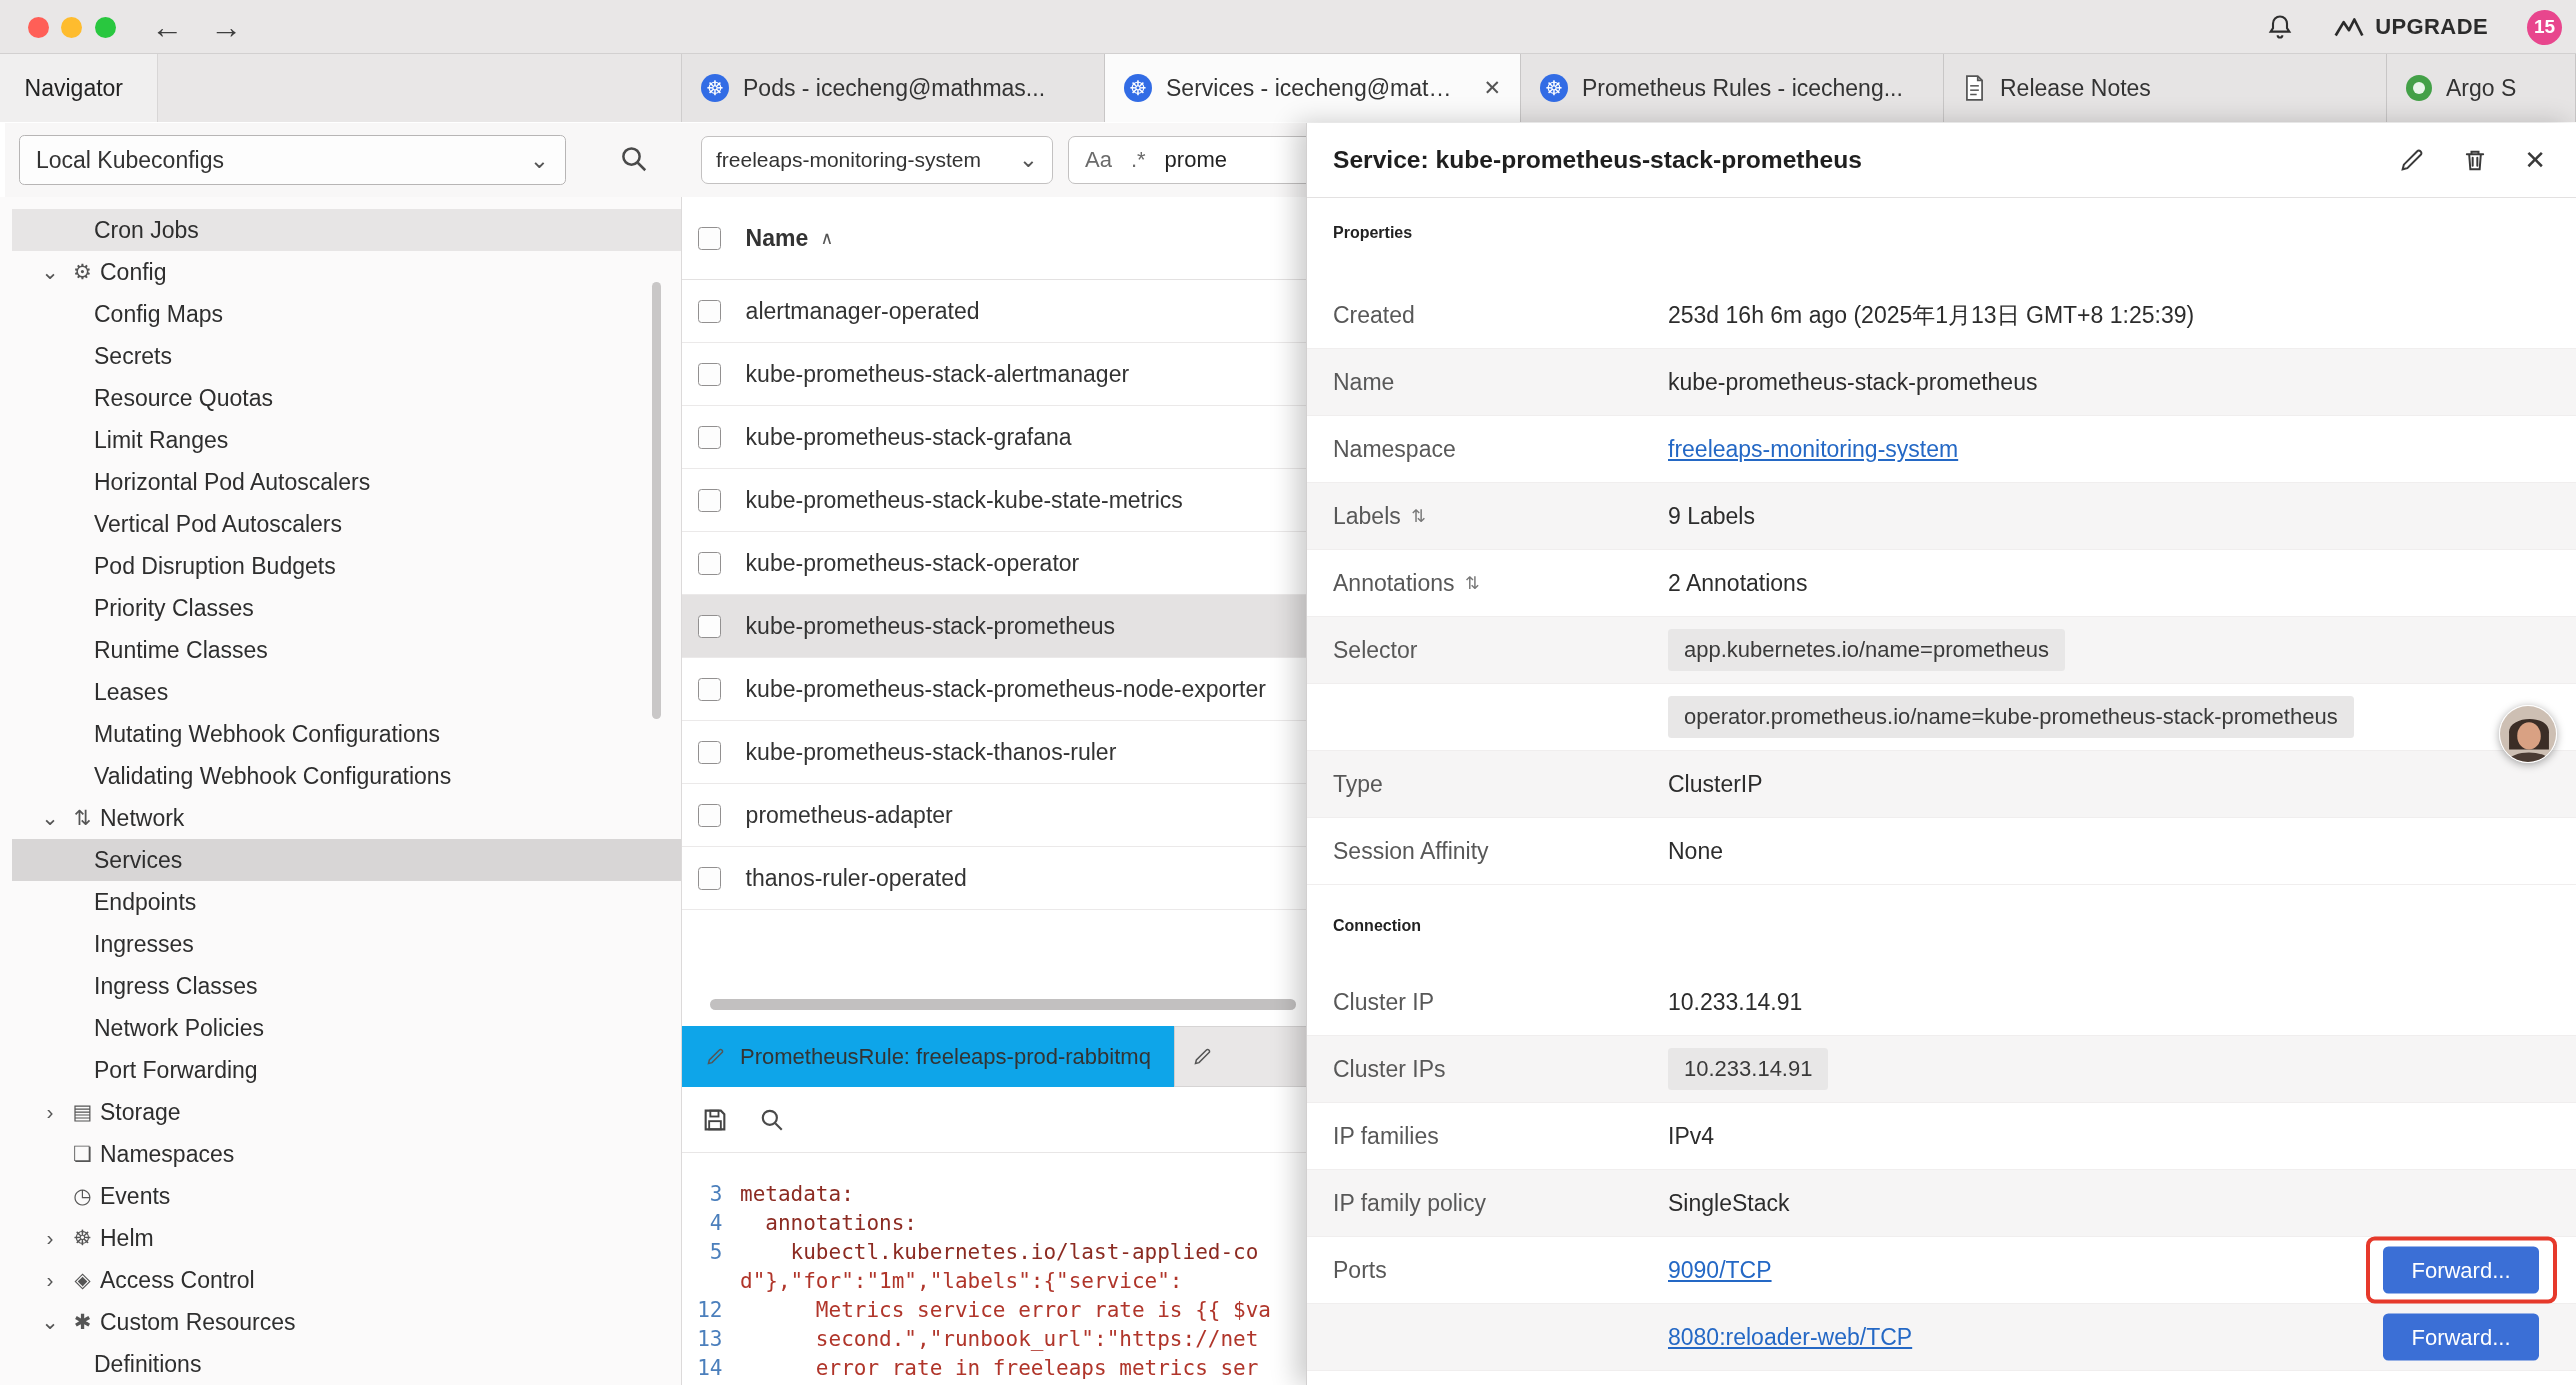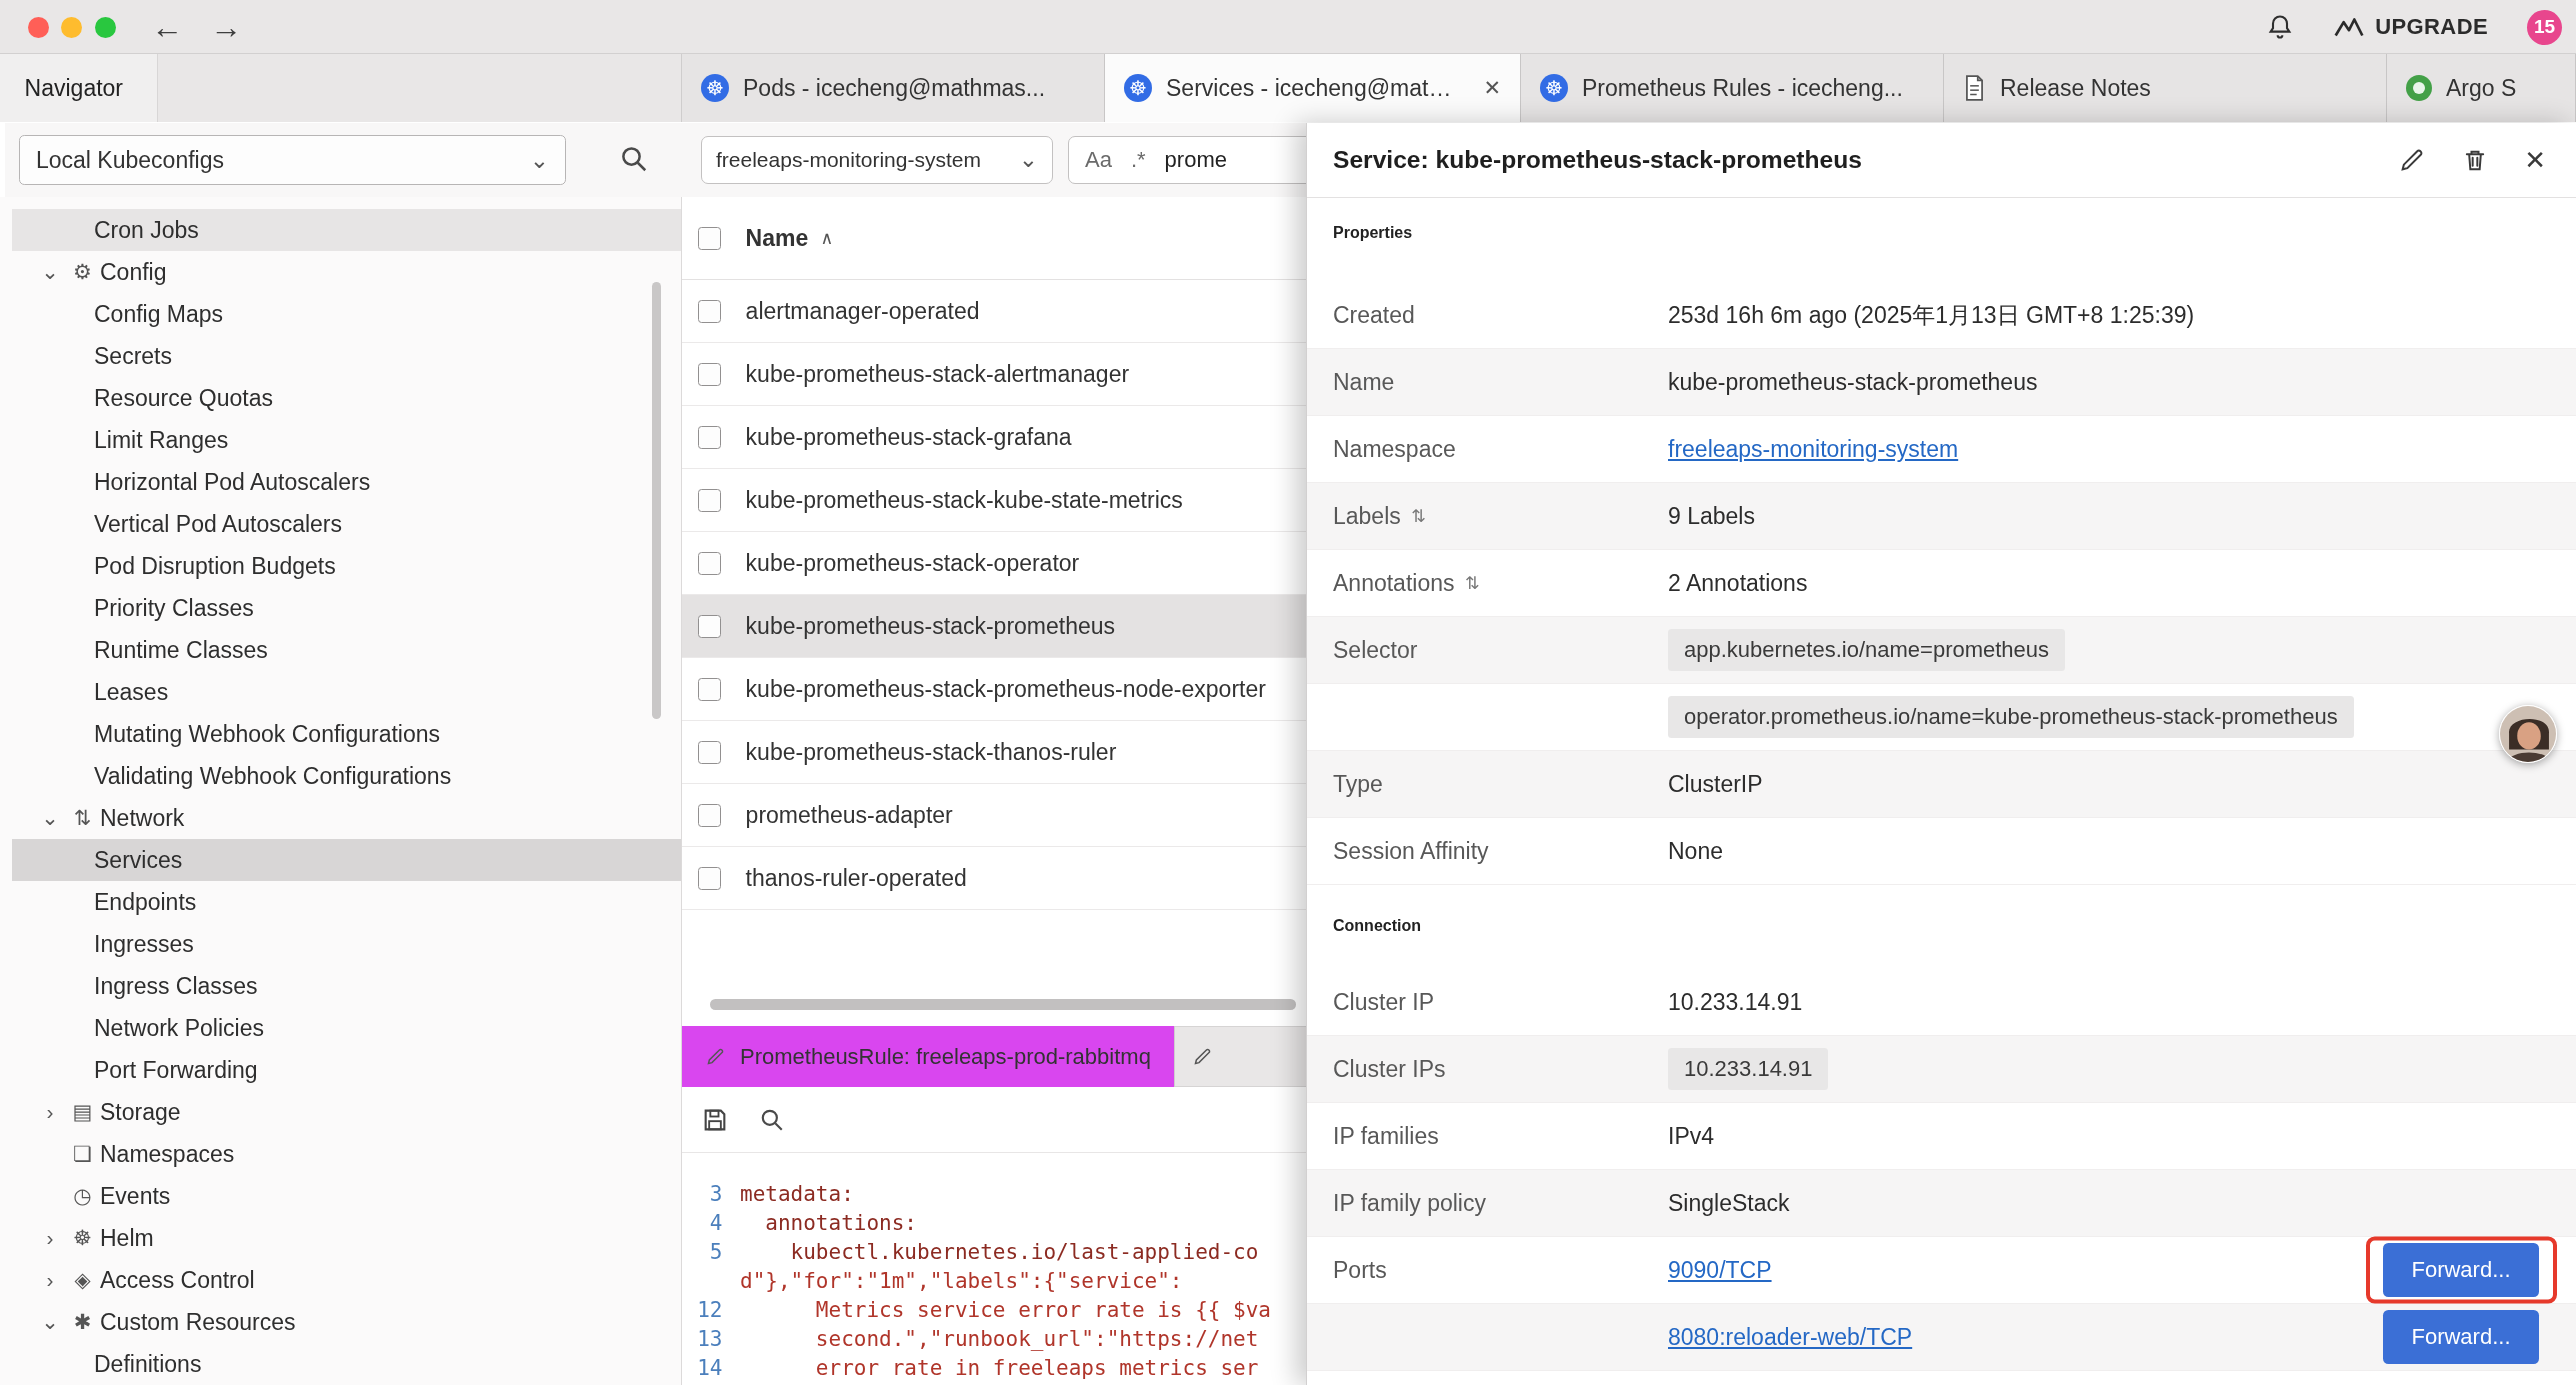--- a/index.html
+++ b/index.html
@@ -63,21 +63,21 @@
   .midpanel { position:absolute; left:682px; top:197px; width:624px; height:1188px; background:#fff; overflow:hidden; }
   .tbl-header { height:83px; display:flex; align-items:center; border-bottom:0.9px solid #e3e1e1; }
   .checkbox { width:23px; height:23px; border:1.8px solid #929090; border-radius:3.5px; background:#fdfdfd; flex:0 0 auto; margin-left:16px; }
   .tbl-header .hdr-label { font-size:23px; font-weight:700; color:#333; margin-left:24.6px; }
   .sort-caret { font-size:17.5px; color:#555; margin-left:12.3px; }
   .tbl-row { height:63px; display:flex; align-items:center; border-bottom:0.9px solid #ebe9e9; }
   .tbl-row .cell { font-size:23px; color:#333; margin-left:24.6px; white-space:nowrap; }
   .tbl-row.selected { background:#e4e2e2; }
   .h-scroll { position:absolute; left:28px; top:802px; width:586px; height:10.5px; background:#c2c0c0; border-radius:5.3px; }
   .editor-strip { position:absolute; left:0; top:829px; width:624px; height:61px; background:#e9e7e7; border-top:0.9px solid #d6d4d4; border-bottom:0.9px solid #d6d4d4; display:flex; align-items:center; }
-  .editor-tab { height:61px; display:flex; align-items:center; gap:14px; padding:0 23px; background:#d946ef; border-right:0.9px solid #cfcdcd; font-size:22px; color:#333; white-space:nowrap; }
+  .editor-tab { height:61px; display:flex; align-items:center; gap:14px; padding:0 23px; background:#0ea5e9; border-right:0.9px solid #cfcdcd; font-size:22px; color:#333; white-space:nowrap; }
   .editor-tab2 { height:61px; display:flex; align-items:center; padding:0 17.5px; }
   .editor-toolbar { position:absolute; left:0; top:891px; width:624px; height:65px; background:#fff; border-bottom:0.9px solid #e8e6e6; display:flex; align-items:center; gap:30px; padding-left:19px; }
   .editor { position:absolute; left:0; top:956px; width:624px; height:232px; background:#fff; font-family:"DejaVu Sans Mono", monospace; font-size:21px; padding-top:26px; }
   .code-line { height:29px; display:flex; align-items:center; white-space:pre; }
   .gutter { width:58px; text-align:right; padding-right:17.5px; color:#4b7fbc; flex:0 0 auto; }
   .code-key { color:#8c2b22; }
   .code-str { color:#b0352a; }
 
   
   .detail { position:absolute; left:1306px; top:123px; width:1270px; height:1263px; background:#fff; border-left:0.9px solid #d2d0d0; box-shadow:-10.5px 0 24.6px rgba(0,0,0,0.20); z-index:10; overflow:hidden; }
@@ -87,21 +87,21 @@
   .detail-close { font-size:26px; color:#3a3a3a; }
   .section-heading { padding:26px 0 0 26px; height:84px; font-size:16px; font-weight:700; color:#222; }
   .section-heading.second { height:84px; padding-top:32px; }
   .drow { min-height:67px; display:flex; align-items:center; border-bottom:0.9px solid #f0eeee; position:relative; }
   .drow.alt { background:#f6f5f5; }
   .dlabel { width:361px; padding-left:26px; font-size:23px; color:#585858; flex:0 0 auto; display:flex; align-items:center; gap:10.5px; }
   .unfold { font-size:17.5px; color:#787878; }
   .dvalue { font-size:23px; color:#2c2c2c; white-space:nowrap; }
   .dlink { font-size:23px; color:#2468c5; text-decoration:underline; white-space:nowrap; }
   .chip { background:#e8e7e7; border-radius:3.5px; padding:8px 16px; font-size:22px; color:#3a3a3a; white-space:nowrap; }
-  .fwd-btn { position:absolute; right:37px; top:50%; transform:translateY(-50%); width:156px; height:54px; background:#3b6fd6; border-radius:5.3px; color:#fff; font-size:22px; display:flex; align-items:center; justify-content:center; }
+  .fwd-btn { position:absolute; right:37px; top:50%; transform:translateY(-50%); width:156px; height:47px; background:#3b6fd6; border-radius:5.3px; color:#fff; font-size:22px; display:flex; align-items:center; justify-content:center; }
   .red-box { position:absolute; right:19px; top:50%; transform:translateY(-50%); width:191px; height:67px; border:4.4px solid #e6392b; border-radius:8.8px; z-index:5; }
 
   .avatar { position:absolute; right:19px; top:705px; width:58px; height:58px; border-radius:50%; border:1.8px solid #fff; overflow:hidden; box-shadow:0 1.8px 8.8px rgba(0,0,0,.35); z-index:30; }
 
   svg { display:block; }
 </style>
 </head>
 <body>
 
 <div class="topbar">

